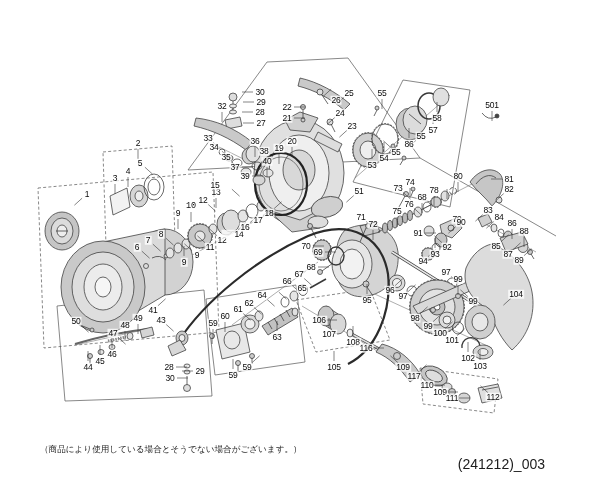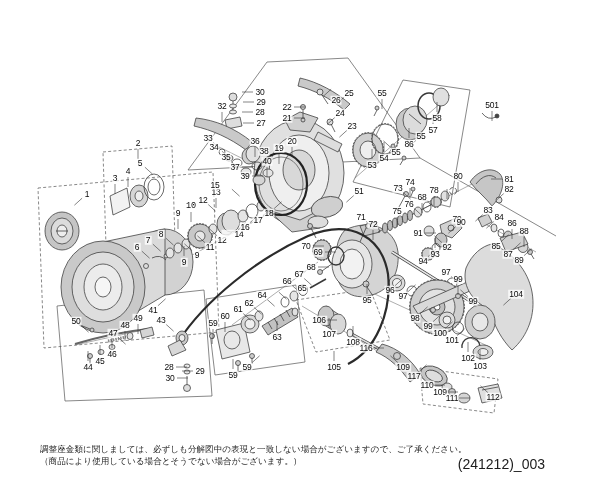--- a/index.html
+++ b/index.html
@@ -591,17 +591,16 @@
       <span class="part-label" style="left: 427px; top: 385px;">110</span>
       <span class="part-label" style="left: 440px; top: 392px;">109</span>
       <span class="part-label" style="left: 452px; top: 398px;">111</span>
       <span class="part-label" style="left: 493px; top: 397px;">112</span>
       <span class="part-label" style="left: 169px; top: 367px;">28</span>
       <span class="part-label" style="left: 200px; top: 371px;">29</span>
       <span class="part-label" style="left: 170px; top: 378px;">30</span>
     </div>
 
   <div class="footer-note">
-    <div>調整座金類に関しましては、必ずしも分解図中の表現と一致しない場合がございますので、ご了承ください。</div>
     <div>（商品により使用している場合とそうでない場合がございます。）</div>
   </div>
   <div class="doc-code">(241212)_003</div>
 </div>
 
 </body></html>

